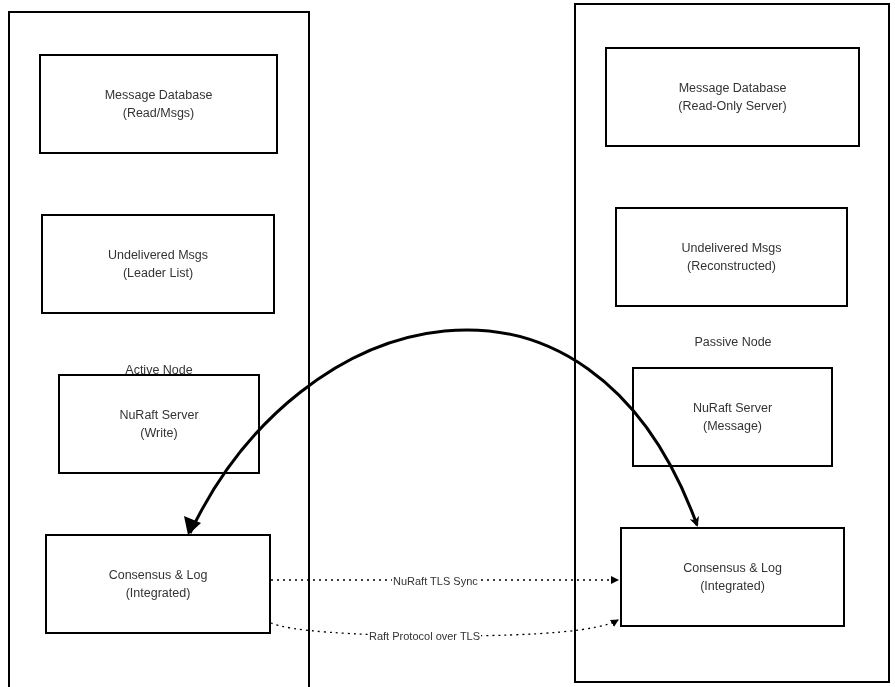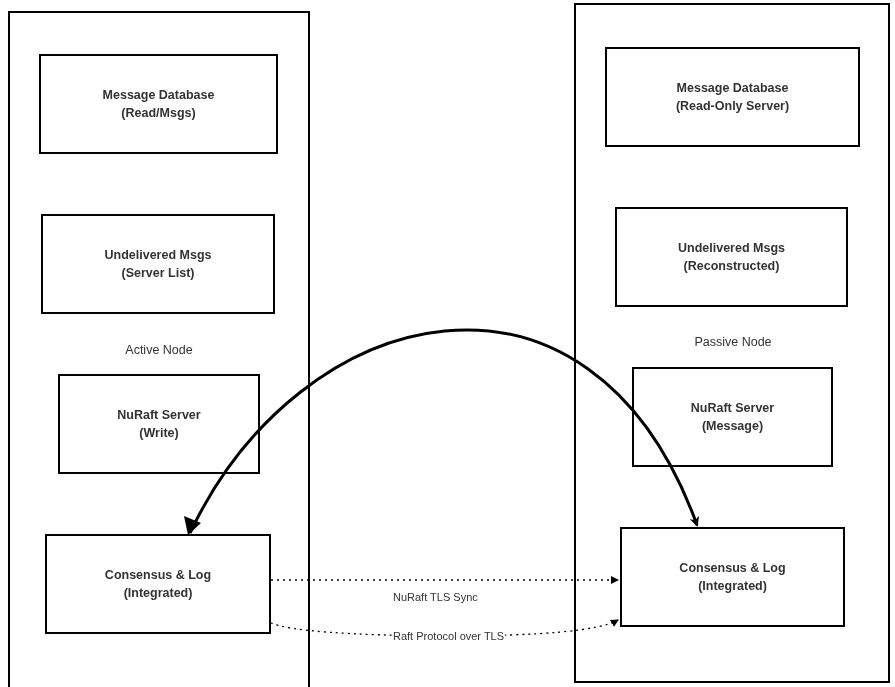--- a/index.html
+++ b/index.html
@@ -1,43 +1,43 @@
 <!DOCTYPE html>
 <html><head>
 <meta charset="utf-8">
 <style>
   html, body { margin: 0; padding: 0; background: #ffffff; }
   body { width: 895px; height: 687px; position: relative; overflow: hidden;
          font-family: "Liberation Sans", sans-serif; color: #333333; }
   .container { position: absolute; border: 2px solid #000; box-sizing: border-box; background: #fff; }
   .box { position: absolute; border: 2px solid #000; box-sizing: border-box; background: #fff;
          display: flex; flex-direction: column; align-items: center; justify-content: center;
-         font-size: 12.5px; line-height: 18px; text-align: center; color: #333; font-weight: bold; }
+         font-size: 12.5px; line-height: 18px; text-align: center; color: #333; }
   .node-label { position: absolute; font-size: 12.5px; color: #333; text-align: center; width: 200px; }
   svg.overlay { position: absolute; left: 0; top: 0; width: 895px; height: 687px; pointer-events: none; }
   .edge-label { position: absolute; font-size: 11px; color: #333; background: #fff; padding: 0 1px; line-height: 13px; white-space: nowrap; }
 </style>
 </head>
 <body>
 
 <div class="container" style="left:8px; top:11px; width:302px; height:690px;"></div>
 
 <div class="container" style="left:574px; top:3px; width:316px; height:680px;"></div>
 
 <div class="box" style="left:39px; top:54px; width:239px; height:100px;">
   <span>Message Database</span>
   <span>(Read/Msgs)</span>
 </div>
 
 <div class="box" style="left:41px; top:214px; width:234px; height:100px;">
   <span>Undelivered Msgs</span>
-  <span>(Server List)</span>
+  <span>(Leader List)</span>
 </div>
 
-<div class="node-label" style="left:59px; top:343px;">Active Node</div>
+<div class="node-label" style="left:59px; top:363px;">Active Node</div>
 
 <div class="box" style="left:58px; top:374px; width:202px; height:100px;">
   <span>NuRaft Server</span>
   <span>(Write)</span>
 </div>
 
 <div class="box" style="left:45px; top:534px; width:226px; height:100px;">
   <span>Consensus &amp; Log</span>
   <span>(Integrated)</span>
 </div>
@@ -75,14 +75,14 @@
   </defs>
 
   <path d="M190,533 C300,300 590,230 697,525" fill="none" stroke="#000" stroke-width="3" marker-start="url(#arrowBigStart)" marker-end="url(#arrowBig)"></path>
   <path d="M188,535 L184,516 L201,523 Z" fill="#000"></path>
 
   <path d="M271,580 L618,580" fill="none" stroke="#000" stroke-width="1.3" stroke-dasharray="2,4" marker-end="url(#arrowSmall)"></path>
 
   <path d="M271,623 Q300,635 445,636 Q590,636 618,620" fill="none" stroke="#000" stroke-width="1.3" stroke-dasharray="2,4" marker-end="url(#arrowSmall)"></path>
 </svg>
 
-<div class="edge-label" style="left:392px; top:575px;margin-top:16px;">NuRaft TLS Sync</div>
-<div class="edge-label" style="left:392px; top:630px;">Raft Protocol over TLS</div>
+<div class="edge-label" style="left:392px; top:575px;">NuRaft TLS Sync</div>
+<div class="edge-label" style="left:368px; top:630px;">Raft Protocol over TLS</div>
 
 </body></html>

